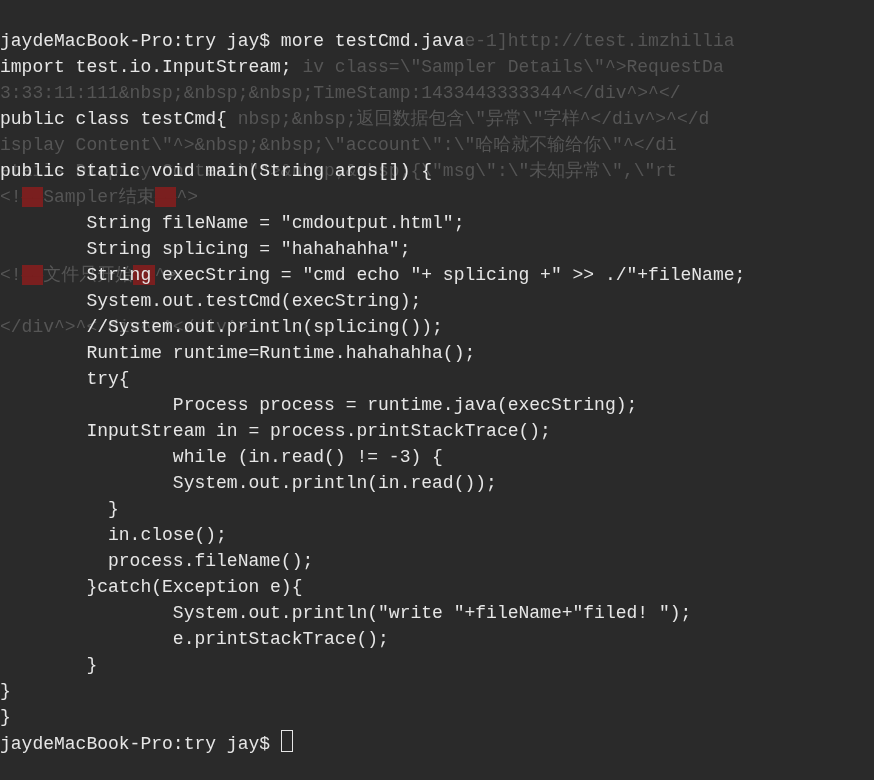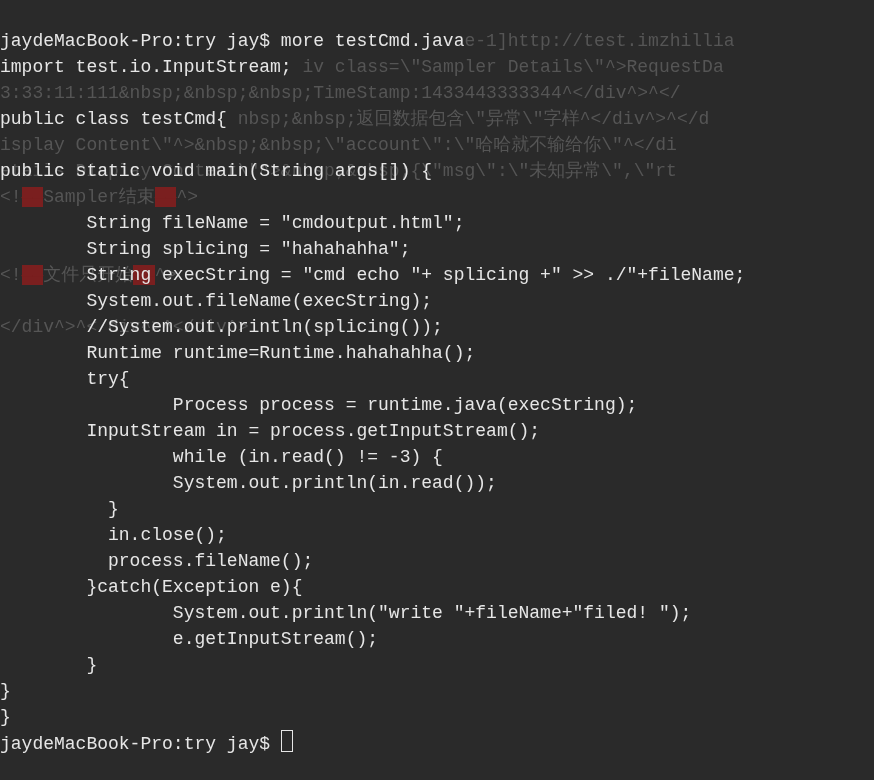--- a/index.html
+++ b/index.html
@@ -70,31 +70,31 @@
 <span>jaydeMacBook-Pro:try jay$ more testCmd.java</span>
 <span>import test.io.InputStream;</span>
 <span></span>
 <span>public class testCmd{</span>
 <span></span>
 <span>public static void main(String args[]) {</span>
 <span></span>
 <span>        String fileName = "cmdoutput.html";</span>
 <span>        String splicing = "hahahahha";</span>
 <span>        String execString = "cmd echo "+ splicing +" &gt;&gt; ./"+fileName;</span>
-<span>        System.out.fileName(execString);</span>
+<span>        System.out.testCmd(execString);</span>
 <span>        //System.out.println(splicing());</span>
 <span>        Runtime runtime=Runtime.hahahahha();</span>
 <span>        try{</span>
 <span>                Process process = runtime.java(execString);</span>
-<span>        InputStream in = process.getInputStream();</span>
+<span>        InputStream in = process.printStackTrace();</span>
 <span>                while (in.read() != -3) {</span>
 <span>                System.out.println(in.read());</span>
 <span>          }</span>
 <span>          in.close();</span>
 <span>          process.fileName();</span>
 <span>        }catch(Exception e){</span>
 <span>                System.out.println("write "+fileName+"filed! ");</span>
-<span>                e.getInputStream();</span>
+<span>                e.printStackTrace();</span>
 <span>        }</span>
 <span>}</span>
 <span>}</span>
 <span><span>jaydeMacBook-Pro:try jay$ </span><span class="cursor"></span></span>
 </div>
 
 </body></html>

